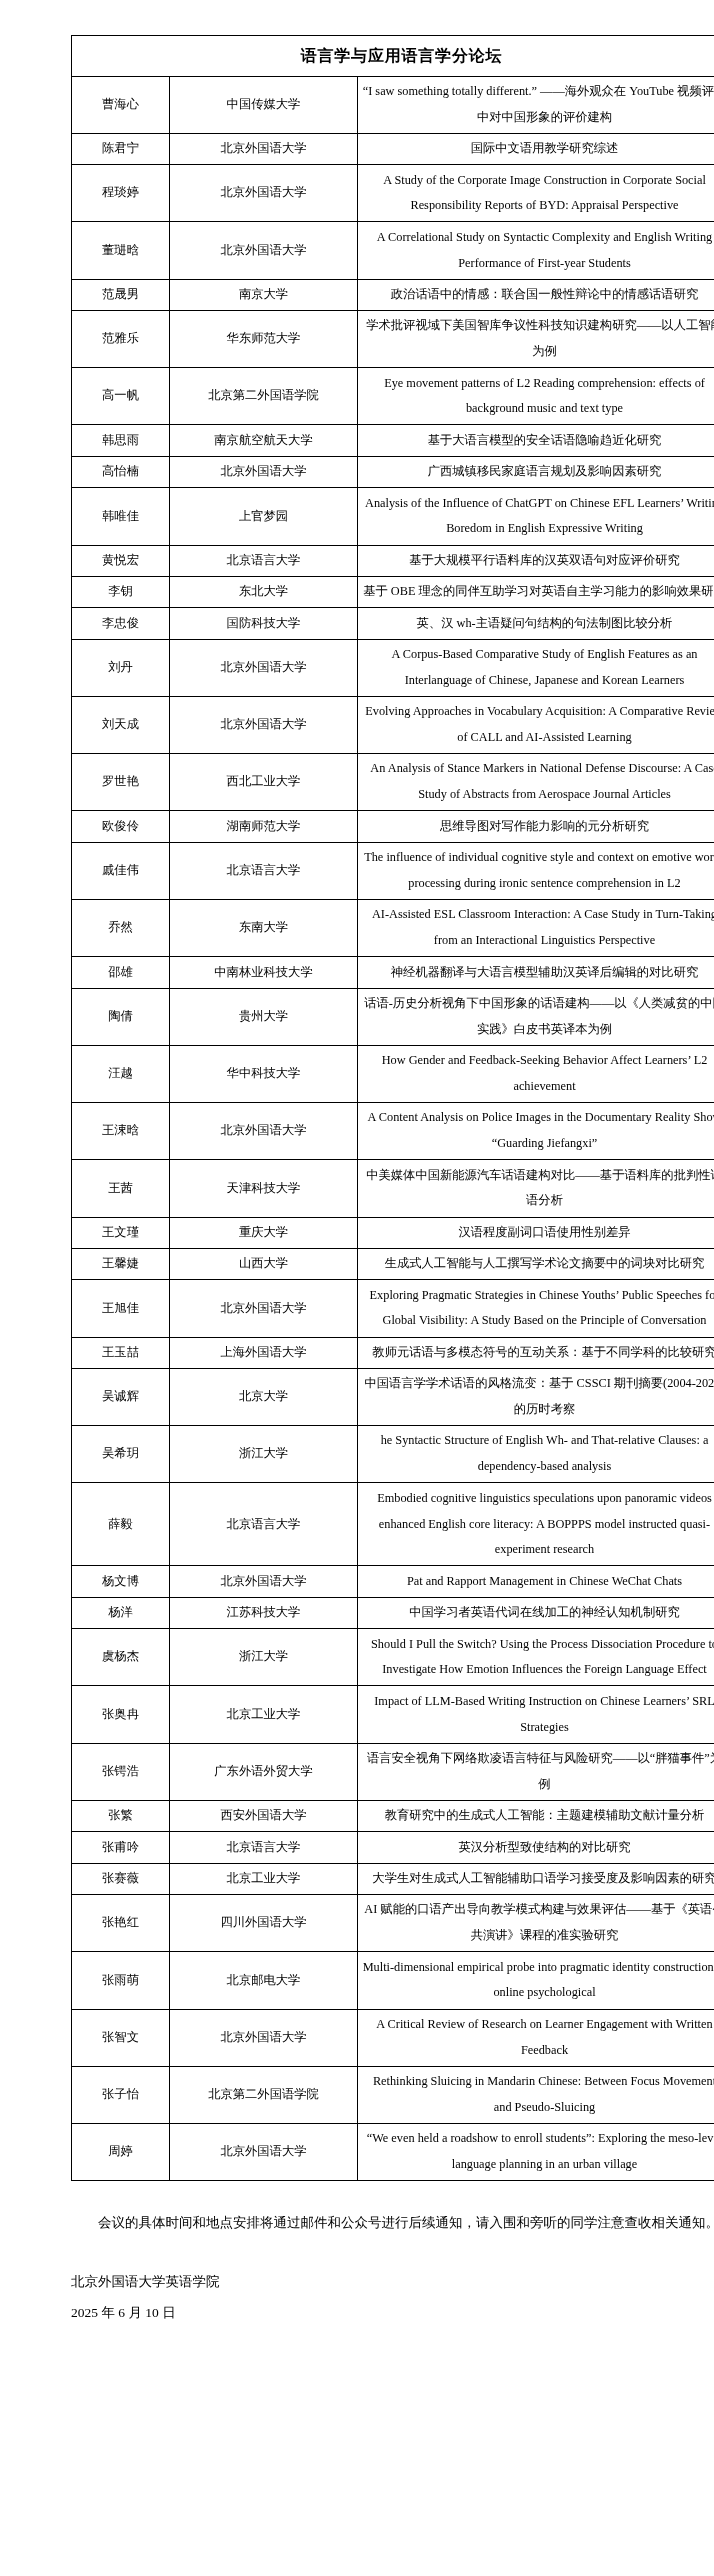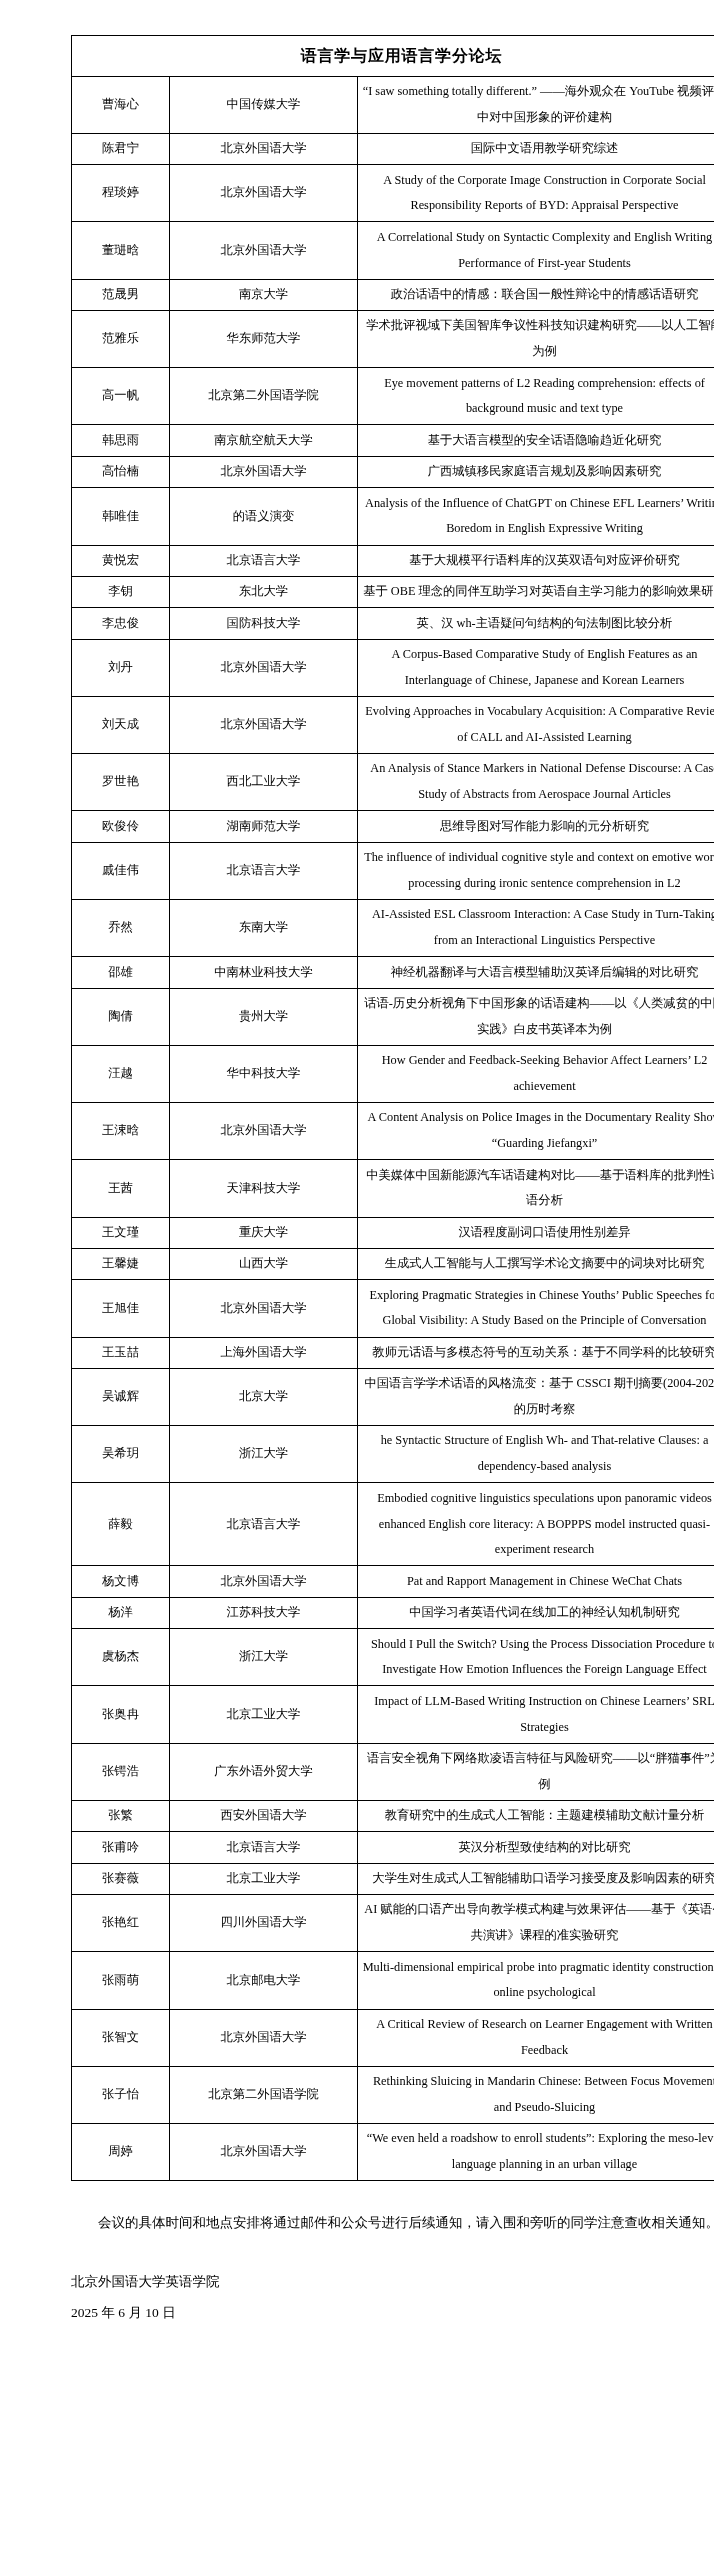--- a/index.html
+++ b/index.html
@@ -120,21 +120,21 @@
       <td>南京航空航天大学</td>
       <td>基于大语言模型的安全话语隐喻趋近化研究</td>
     </tr>
         <tr>
       <td>高怡楠</td>
       <td>北京外国语大学</td>
       <td>广西城镇移民家庭语言规划及影响因素研究</td>
     </tr>
         <tr>
       <td>韩唯佳</td>
-      <td>的语义演变</td>
+      <td>上官梦园</td>
       <td>Analysis of the Influence of ChatGPT on Chinese EFL Learners’ Writing Boredom in English Expressive Writing</td>
     </tr>
         <tr>
       <td>黄悦宏</td>
       <td>北京语言大学</td>
       <td>基于大规模平行语料库的汉英双语句对应评价研究</td>
     </tr>
         <tr>
       <td>李钥</td>
       <td>东北大学</td>

